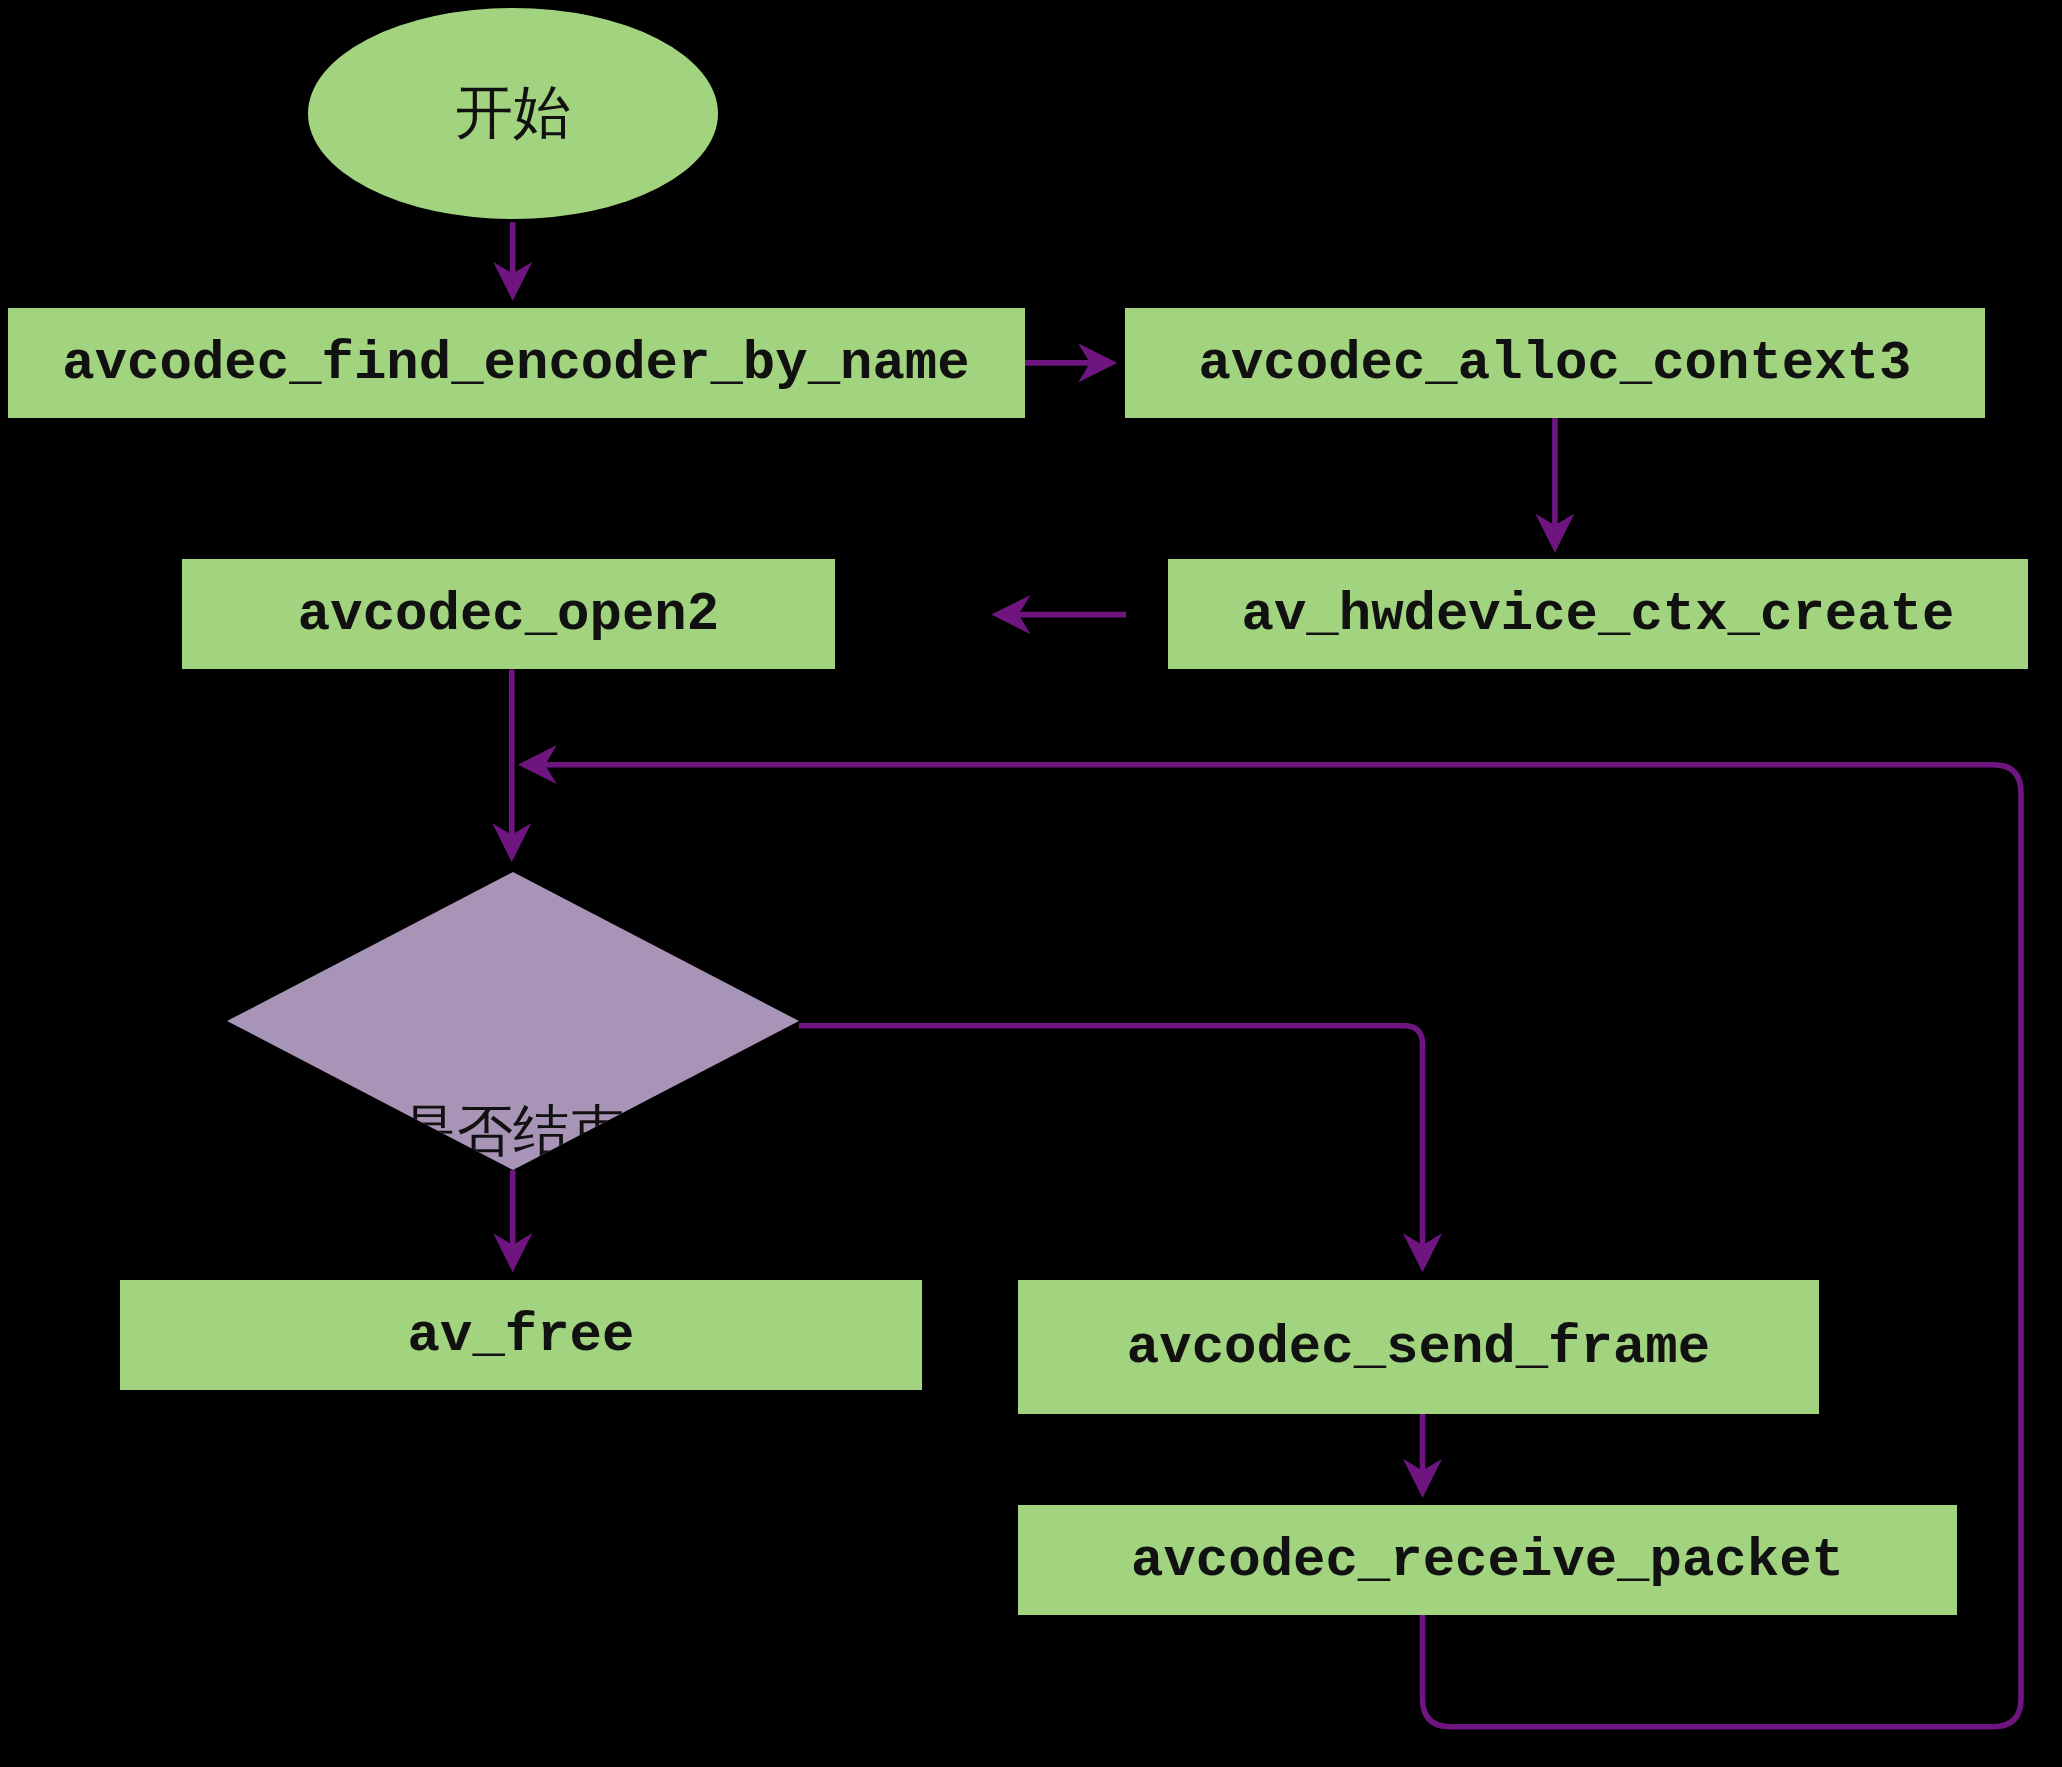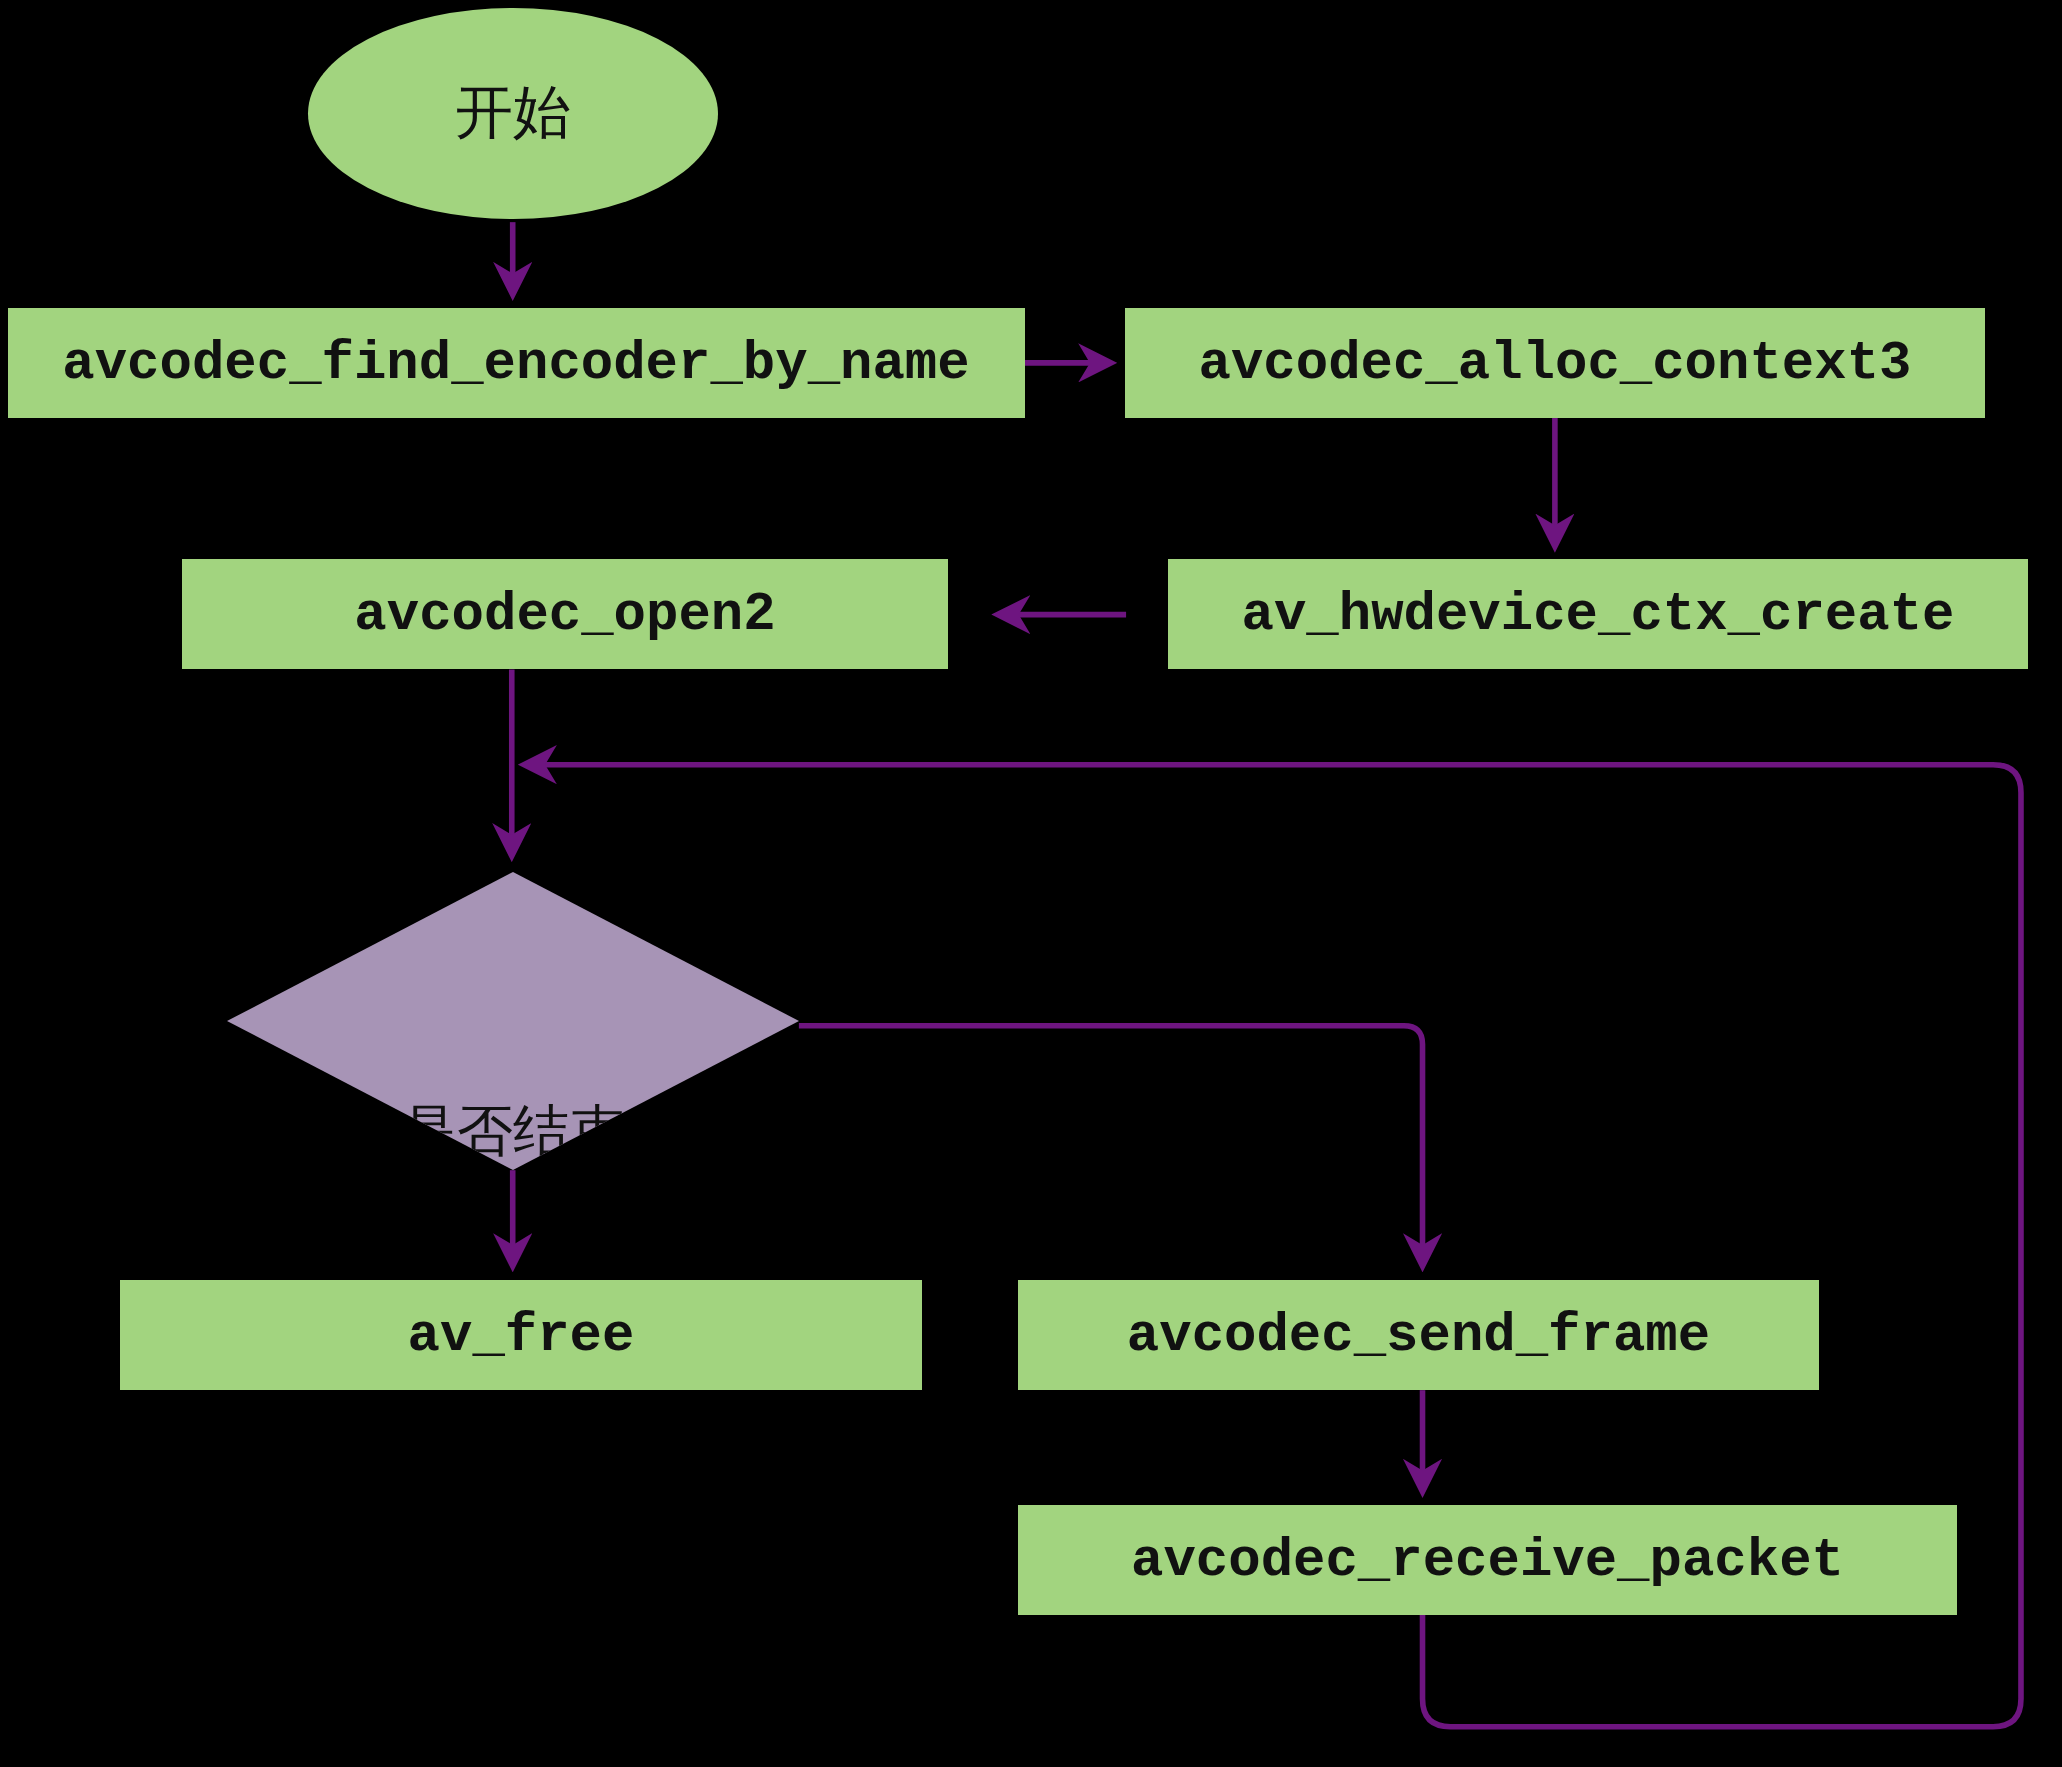--- a/index.html
+++ b/index.html
@@ -29,25 +29,25 @@
     align-items:flex-end;
   }
   .cjk{
     font-family:"DejaVu Sans", sans-serif;
     font-weight:400;
   }
   
   #n-start{left:308px;top:7.5px;width:410px;height:211px;font-size:58px;}
   #n-find{left:7.5px;top:308px;width:1017px;height:110px;}
   #n-alloc{left:1125px;top:308px;width:860px;height:110px;}
-  #n-open{left:182px;top:559px;width:766px;height:110px;}
+  #n-open{left:182px;top:559px;width:653px;height:110px;}
   #n-hw{left:1126px;top:559px;width:860px;height:110px;margin-left:42px;}
   #n-decision{left:227px;top:872px;width:572px;height:298px;font-size:56px;}
   #n-free{left:120px;top:1280px;width:802px;height:110px;}
-  #n-send{left:1018px;top:1280px;width:801px;height:110px;}
+  #n-send{left:1018px;top:1280px;width:801px;height:134px;}
   #n-recv{left:1018px;top:1505px;width:939px;height:110px;}
 </style>
 </head>
 <body>
 
 <svg class="edges" viewBox="0 0 2212 1896" xmlns="http://www.w3.org/2000/svg" aria-hidden="true">
   <defs>
     <marker id="arrow" viewBox="0 0 10 10" refX="7" refY="5" markerWidth="7" markerHeight="7" markerUnits="strokeWidth" orient="auto">
       <polygon points="0,0 10,5 0,10 3,5" fill="#6e1580"></polygon>
     </marker>

